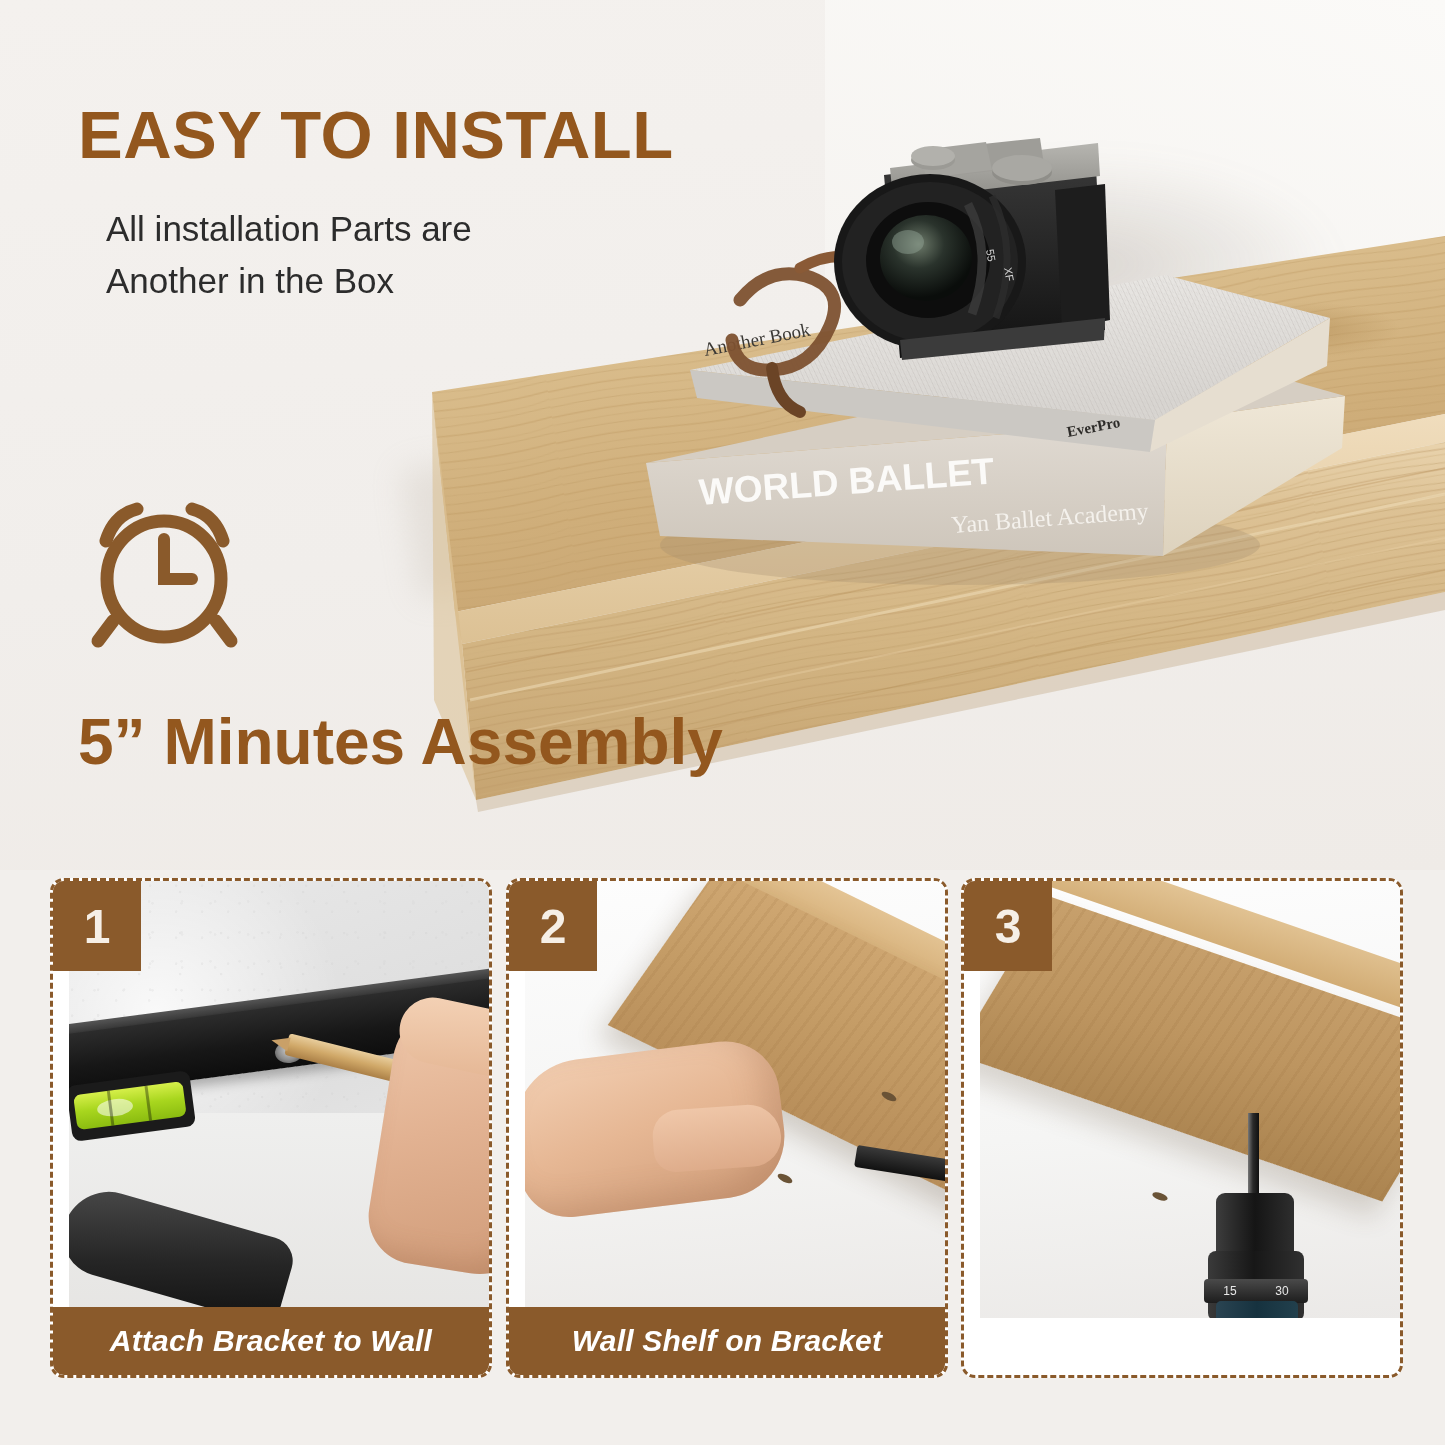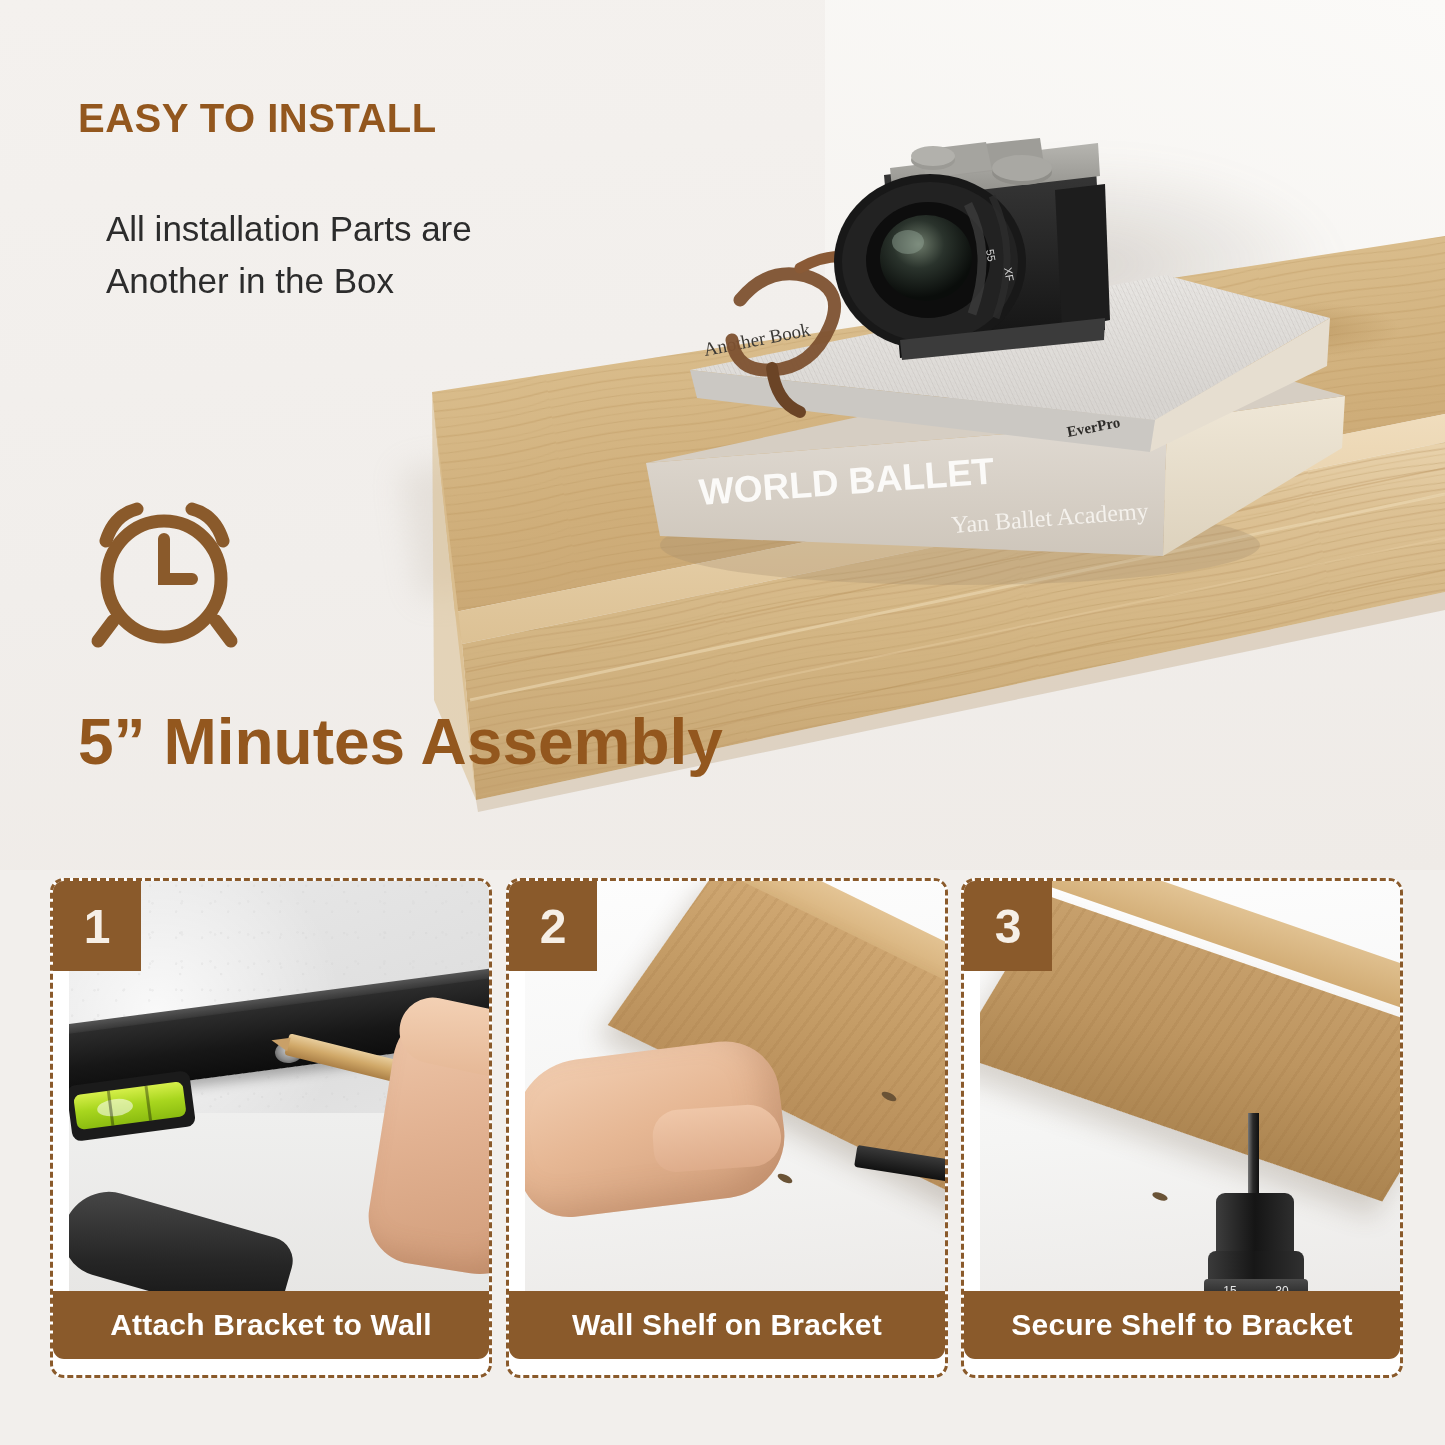--- a/index.html
+++ b/index.html
@@ -29,21 +29,21 @@
     background:radial-gradient(ellipse at 40% 60%, rgba(120,108,95,.22), rgba(120,108,95,0) 68%);
     filter:blur(14px);
   }
 
   
   #shelf { position:absolute; left:0; top:0; width:1445px; height:870px; }
 
   
   #headline {
     position:absolute; left:78px; top:96px;
-    font-size:40px; font-weight:bold; letter-spacing:.5px;
+    font-size:67px; font-weight:bold; letter-spacing:.5px;
     color:#93571e; white-space:nowrap;
   }
   #subtitle {
     position:absolute; left:79px; top:203px;
     font-size:35px; line-height:52px; color:#2c2c2c; font-weight:normal;
   }
   #subtitle span { display:block;margin-left:27px; }
 
   #clock-icon { position:absolute; left:82px; top:495px; width:165px; height:165px; }
 
@@ -69,26 +69,27 @@
 
   .badge {
     position:absolute; left:0; top:0; width:88px; height:90px;
     background:#8a5a2b; color:#f6efe6;
     font-size:48px; font-weight:bold;
     display:flex; align-items:center; justify-content:center;
     z-index:6;
   }
 
   .caption {
-    position:absolute; left:0; bottom:16px; width:100%; height:68px;
+    position:absolute; left:0; bottom:0; width:100%; height:68px;
     background:#8a5a2b; color:#fff;
     display:flex; align-items:center; justify-content:center;
     font-size:30px; font-weight:bold; letter-spacing:.2px;
     border-bottom-left-radius:11px; border-bottom-right-radius:11px;
     z-index:5;
+    font-style:italic;
   }
 
   
   .wall-tex {
     position:absolute; left:0; top:0; width:100%; height:100%;
     background:
       radial-gradient(circle at 20% 30%, rgba(255,255,255,.8), rgba(0,0,0,0) 40%),
       linear-gradient(160deg,#e9e9e9 0%,#dedede 45%,#f0f0f0 100%);
   }
   .wall-tex::after{
@@ -483,15 +484,14 @@
       <div class="drill-bit"></div>
       <div class="drill-chuck"></div>
       <div class="drill-body"></div>
       <div class="drill-collar">
         <span>15</span>
         <span>30</span>
       </div>
       <div class="drill-base"></div>
     </div>
     <div class="badge">3</div>
-    <div class="caption">Secure Shelf to Bracket</div>
   </div>
 </div>
 
 </body></html>

